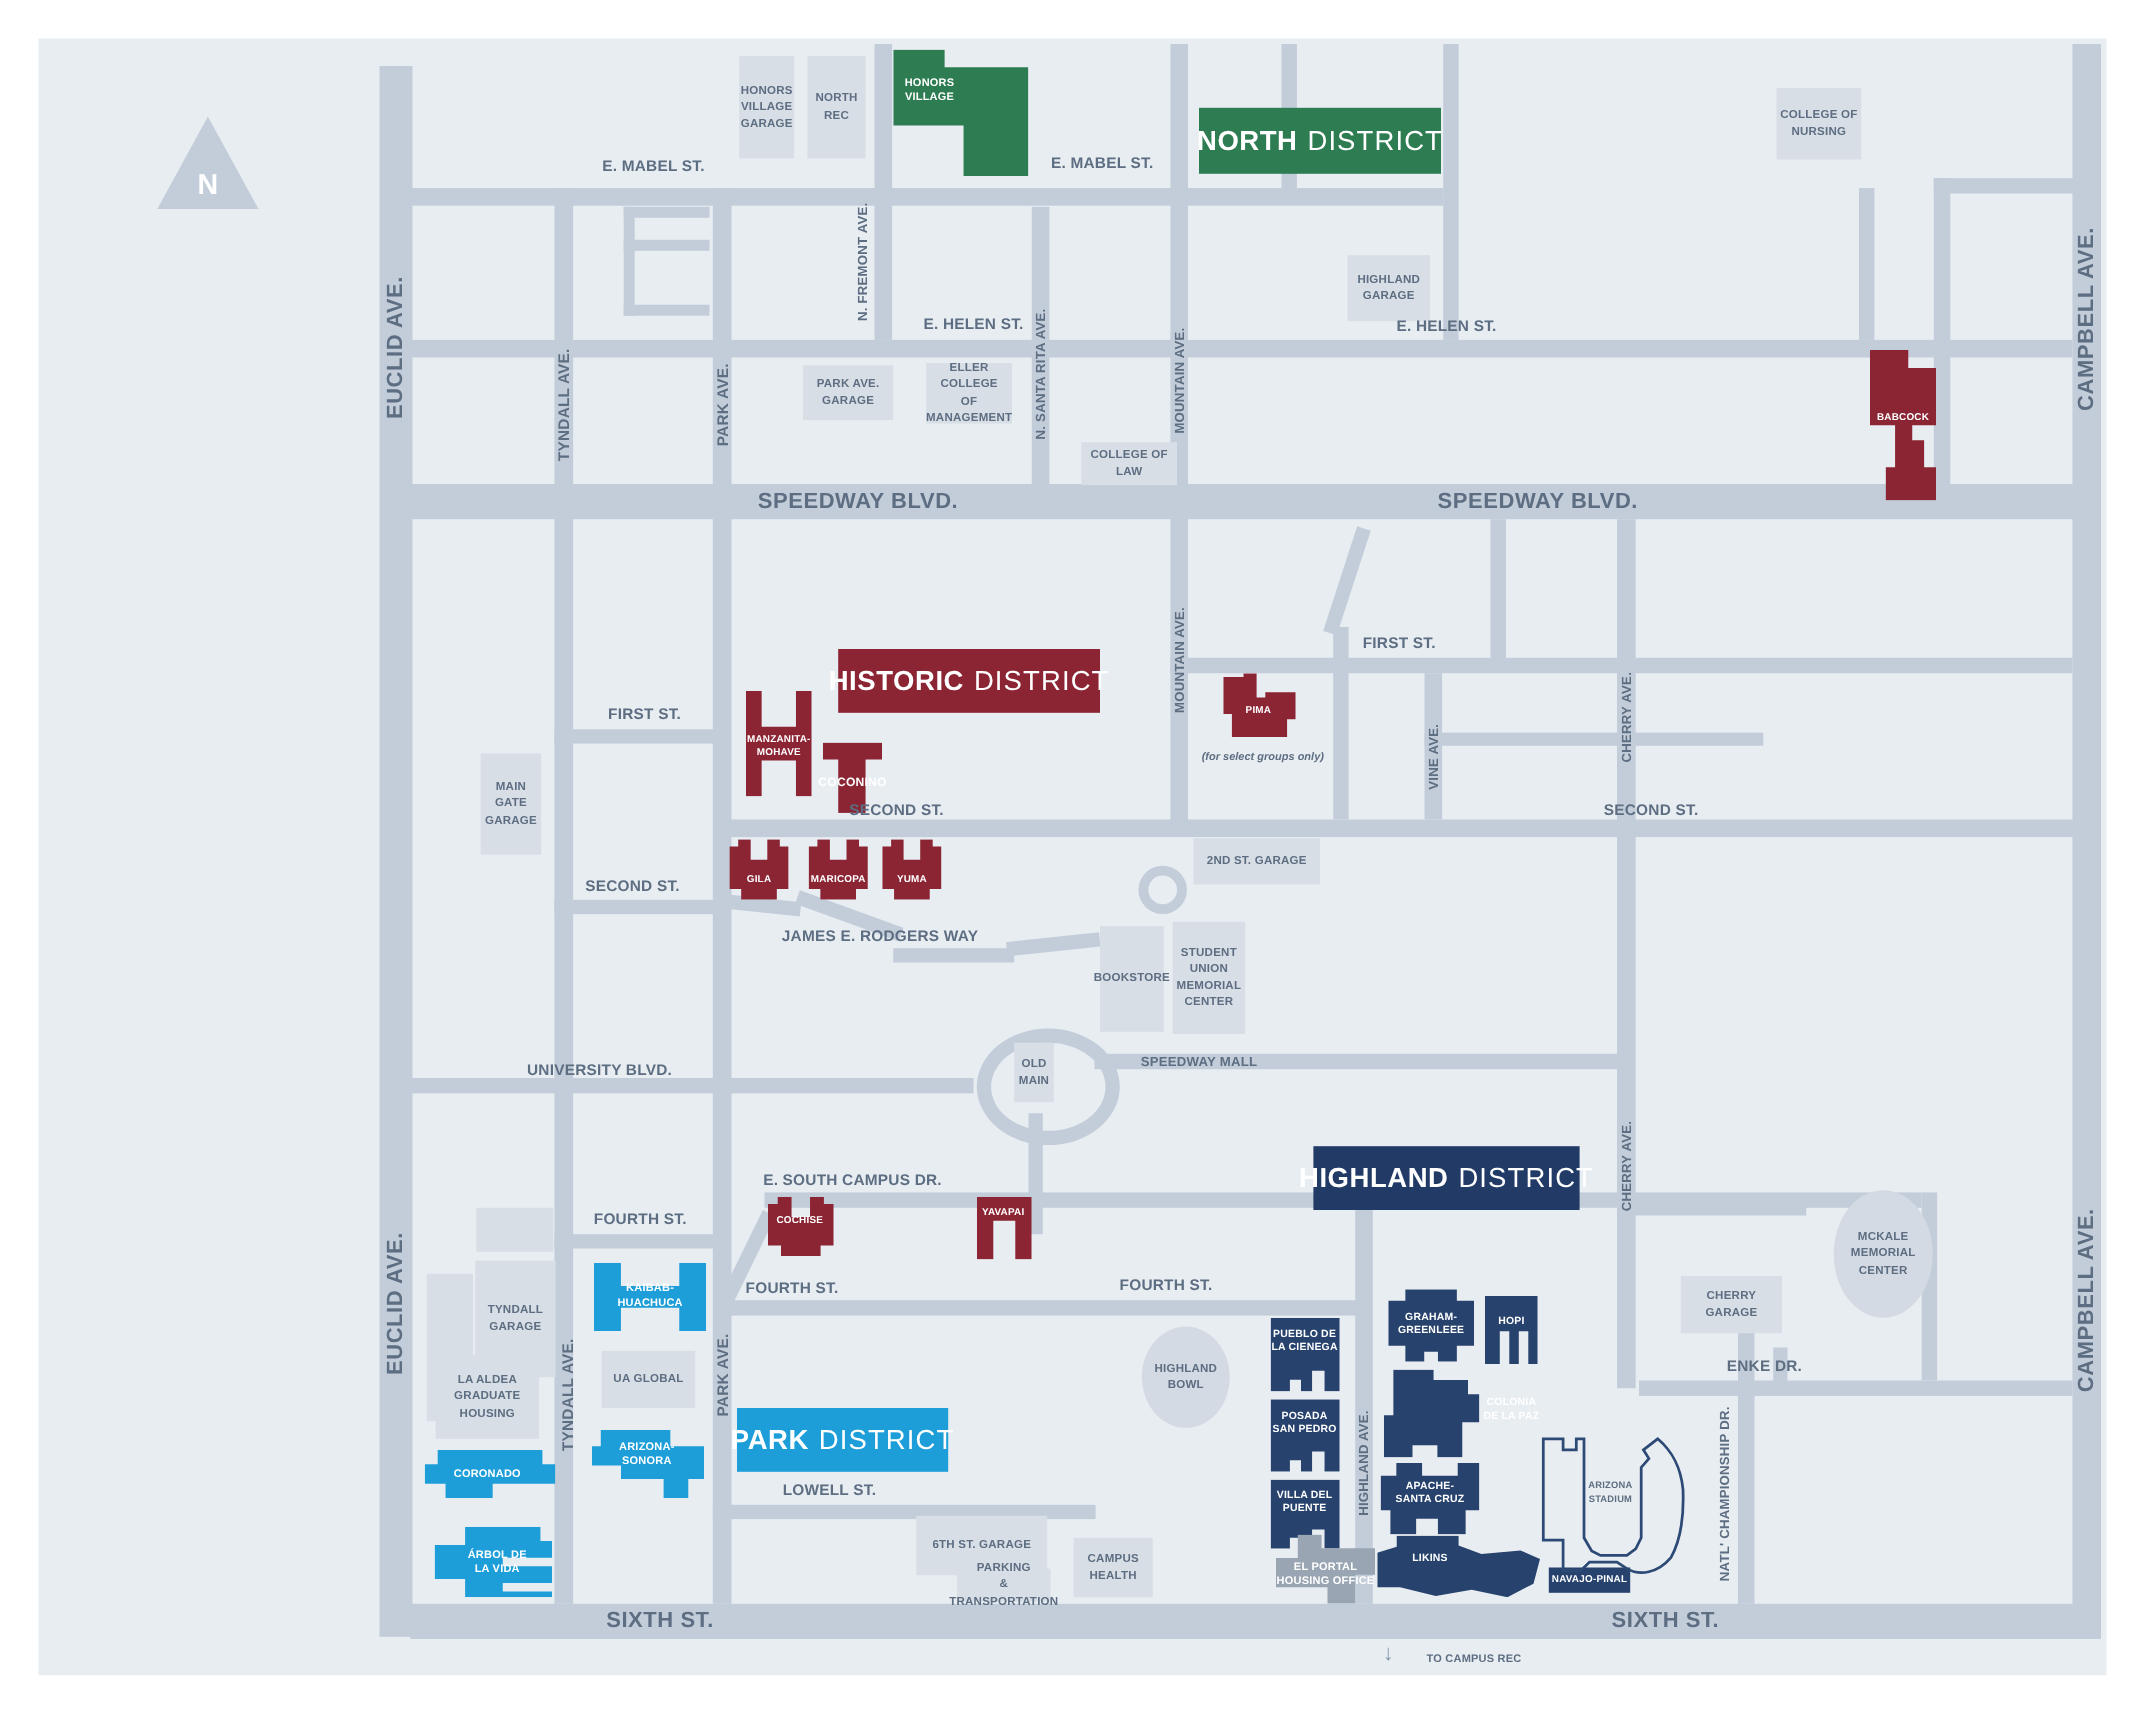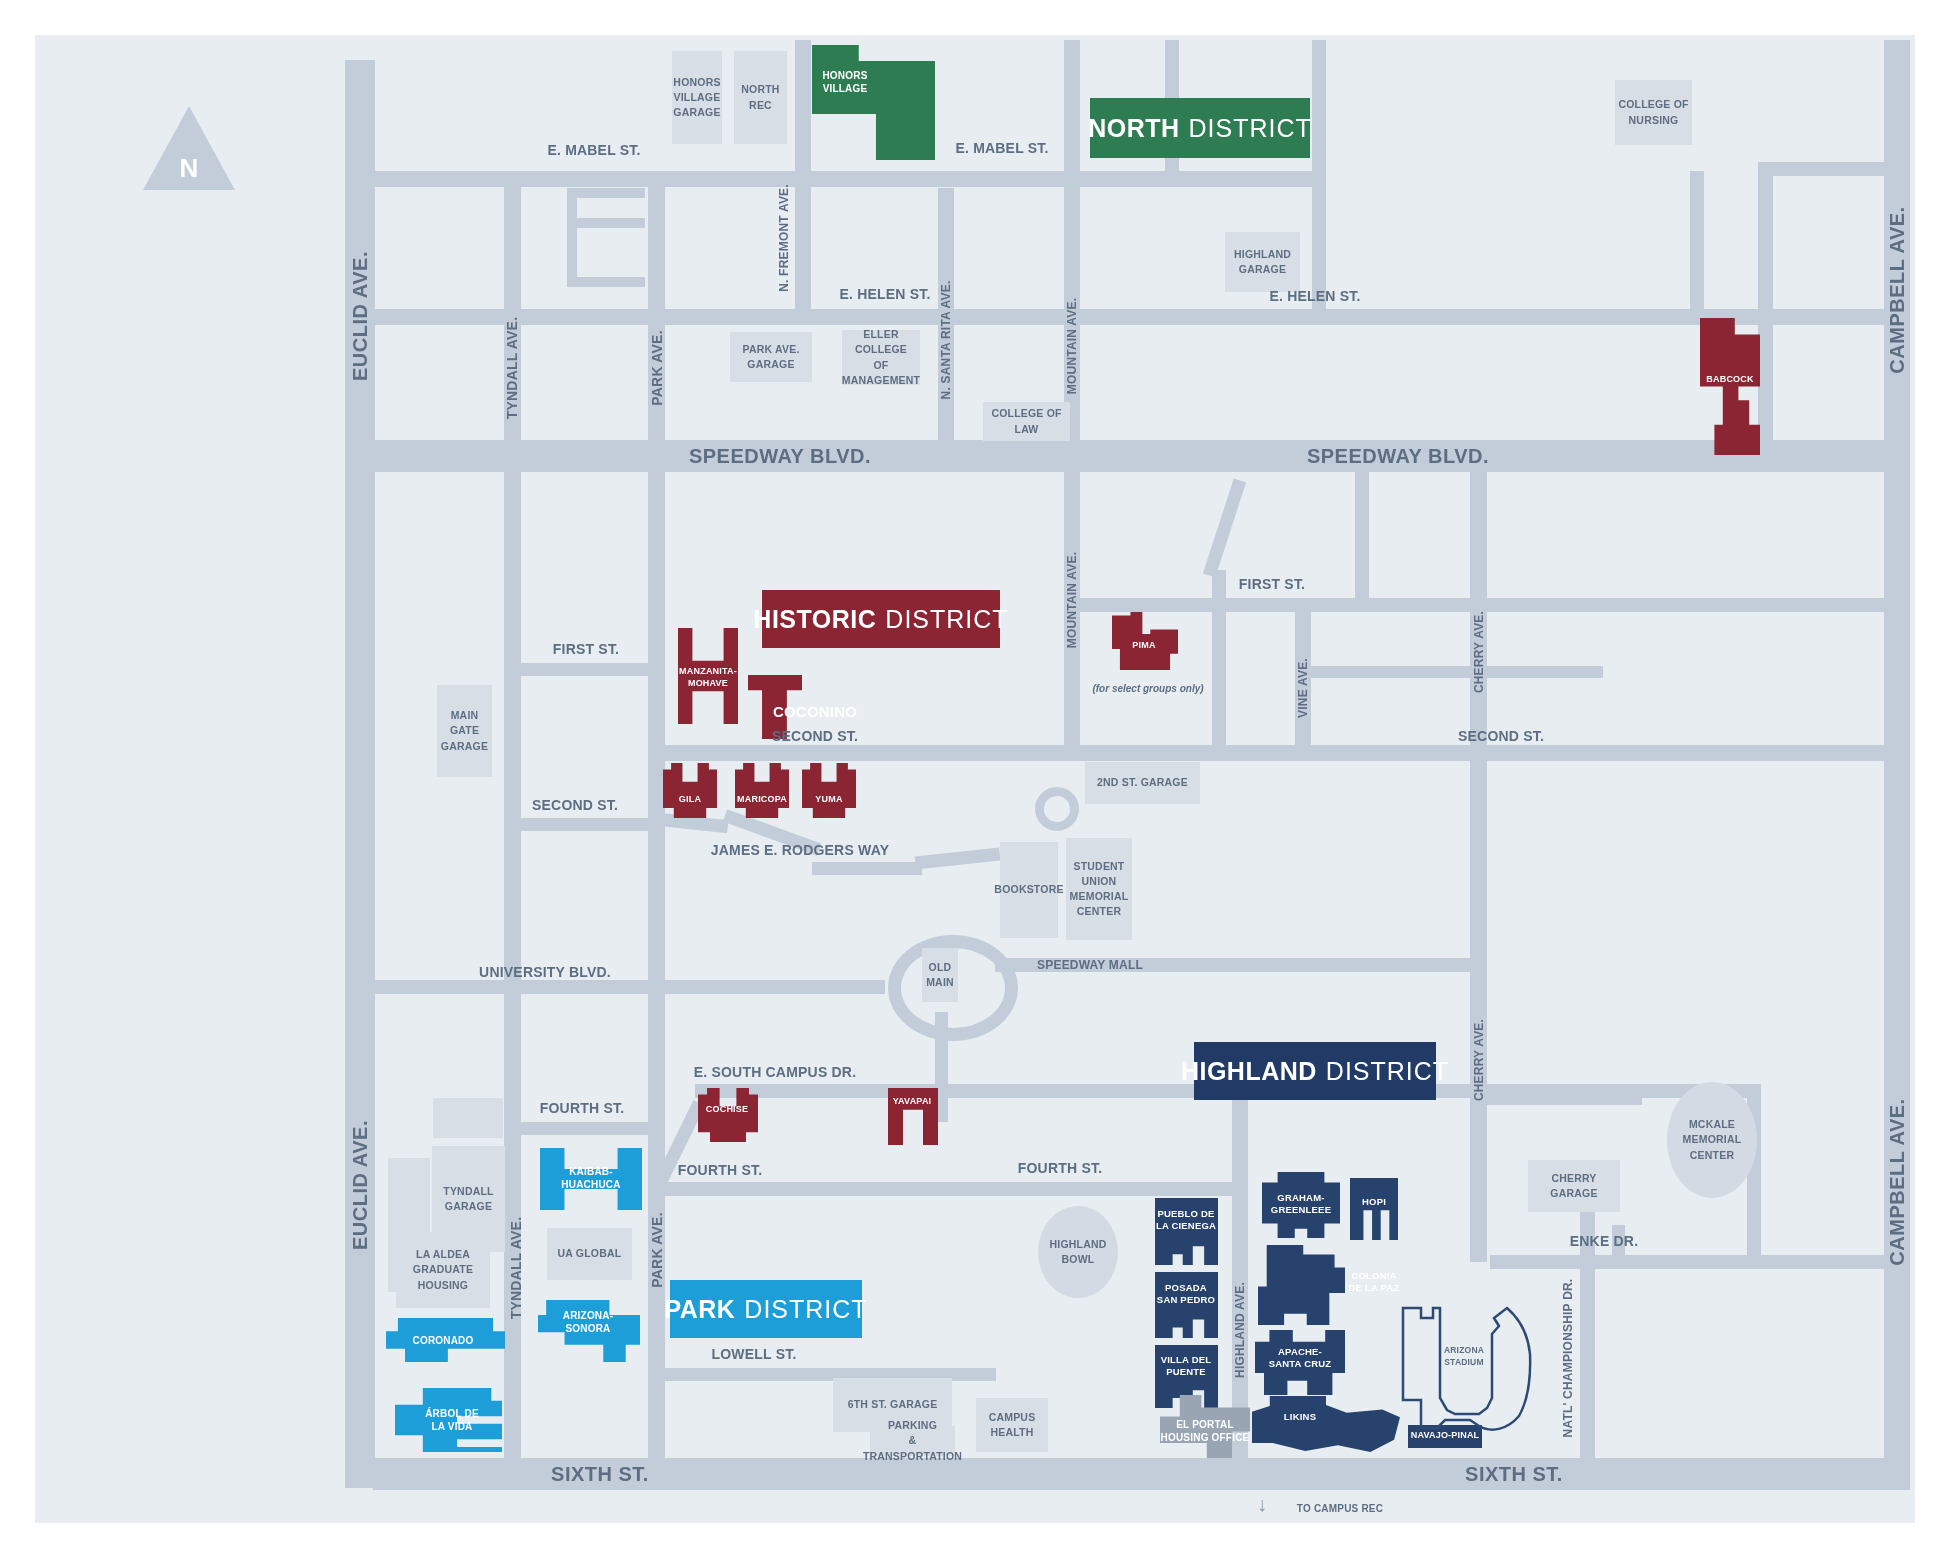--- a/index.html
+++ b/index.html
@@ -187,21 +187,21 @@
       </div>
       <div class="cbuilding shape-l-step" style="left: 777px; top: 10px; width: 123px; height: 115px; background: rgb(46, 125, 82);"></div>
       <div class="clabel" style="left: 810px; top: 47px; font-size: 10px;">HONORS
 VILLAGE</div>
       <div class="cbuilding shape-babcock" style="left: 1665px; top: 283px; width: 60px; height: 137px; background: rgb(139, 36, 51);"></div>
       <div class="clabel" style="left: 1695px; top: 345px; font-size: 9px;">BABCOCK</div>
       <div class="cbuilding shape-h-block" style="left: 643px; top: 593px; width: 60px; height: 96px; background: rgb(139, 36, 51);"></div>
       <div class="clabel" style="left: 673px; top: 643px; font-size: 9px;">MANZANITA-
 MOHAVE</div>
       <div class="cbuilding shape-t-block" style="left: 713px; top: 640px; width: 54px; height: 64px; background: rgb(139, 36, 51);"></div>
-      <div class="clabel" style="left: 740px; top: 677px; font-size: 15px; margin-left: 40px;">COCONINO</div>
+      <div class="clabel" style="left: 740px; top: 677px; font-size: 11px;">COCONINO</div>
       <div class="cbuilding shape-pima" style="left: 1077px; top: 577px; width: 66px; height: 58px; background: rgb(139, 36, 51);"></div>
       <div class="clabel" style="left: 1109px; top: 611px; font-size: 9px;">PIMA</div>
       <div class="cbuilding shape-castle" style="left: 628px; top: 728px; width: 54px; height: 55px; background: rgb(139, 36, 51);"></div>
       <div class="clabel" style="left: 655px; top: 765px; font-size: 9px;">GILA</div>
       <div class="cbuilding shape-castle" style="left: 700px; top: 728px; width: 54px; height: 55px; background: rgb(139, 36, 51);"></div>
       <div class="clabel" style="left: 727px; top: 765px; font-size: 9px;">MARICOPA</div>
       <div class="cbuilding shape-castle" style="left: 767px; top: 728px; width: 54px; height: 55px; background: rgb(139, 36, 51);"></div>
       <div class="clabel" style="left: 794px; top: 765px; font-size: 9px; text-align: center;">YUMA</div>
       <div class="cbuilding shape-castle" style="left: 663px; top: 1053px; width: 60px; height: 54px; background: rgb(139, 36, 51);"></div>
       <div class="clabel" style="left: 692px; top: 1075px; font-size: 9px;">COCHISE</div>

